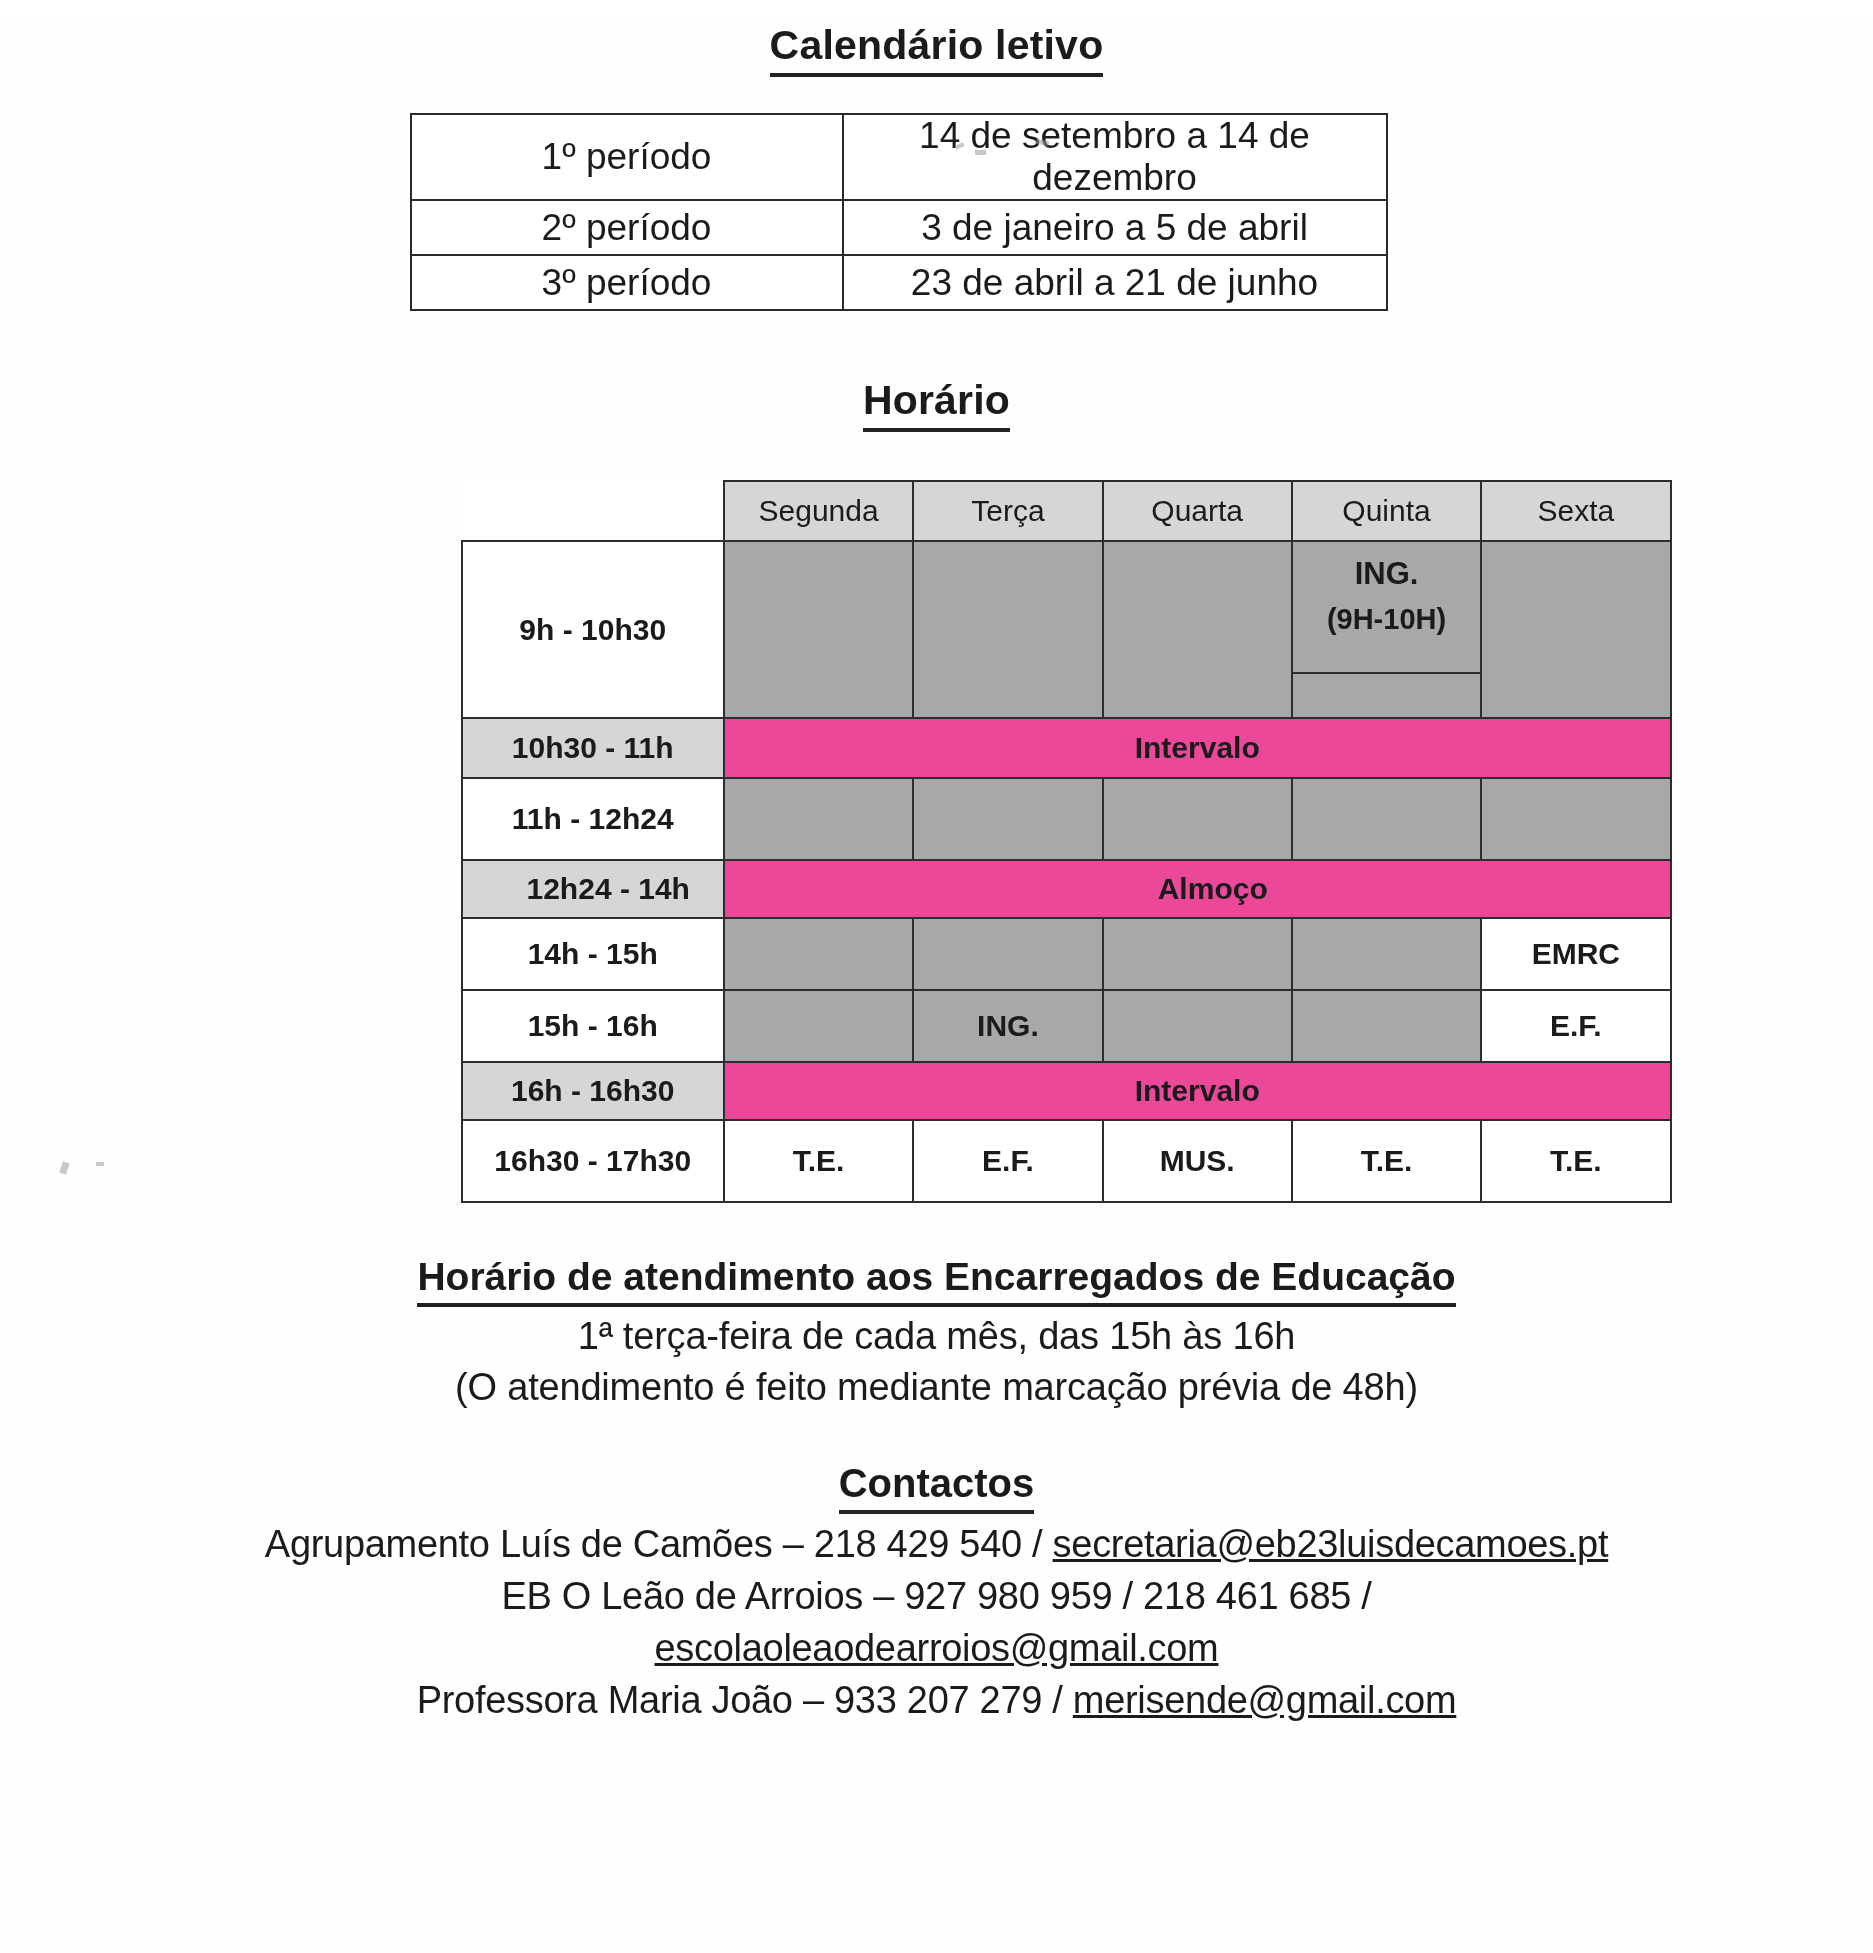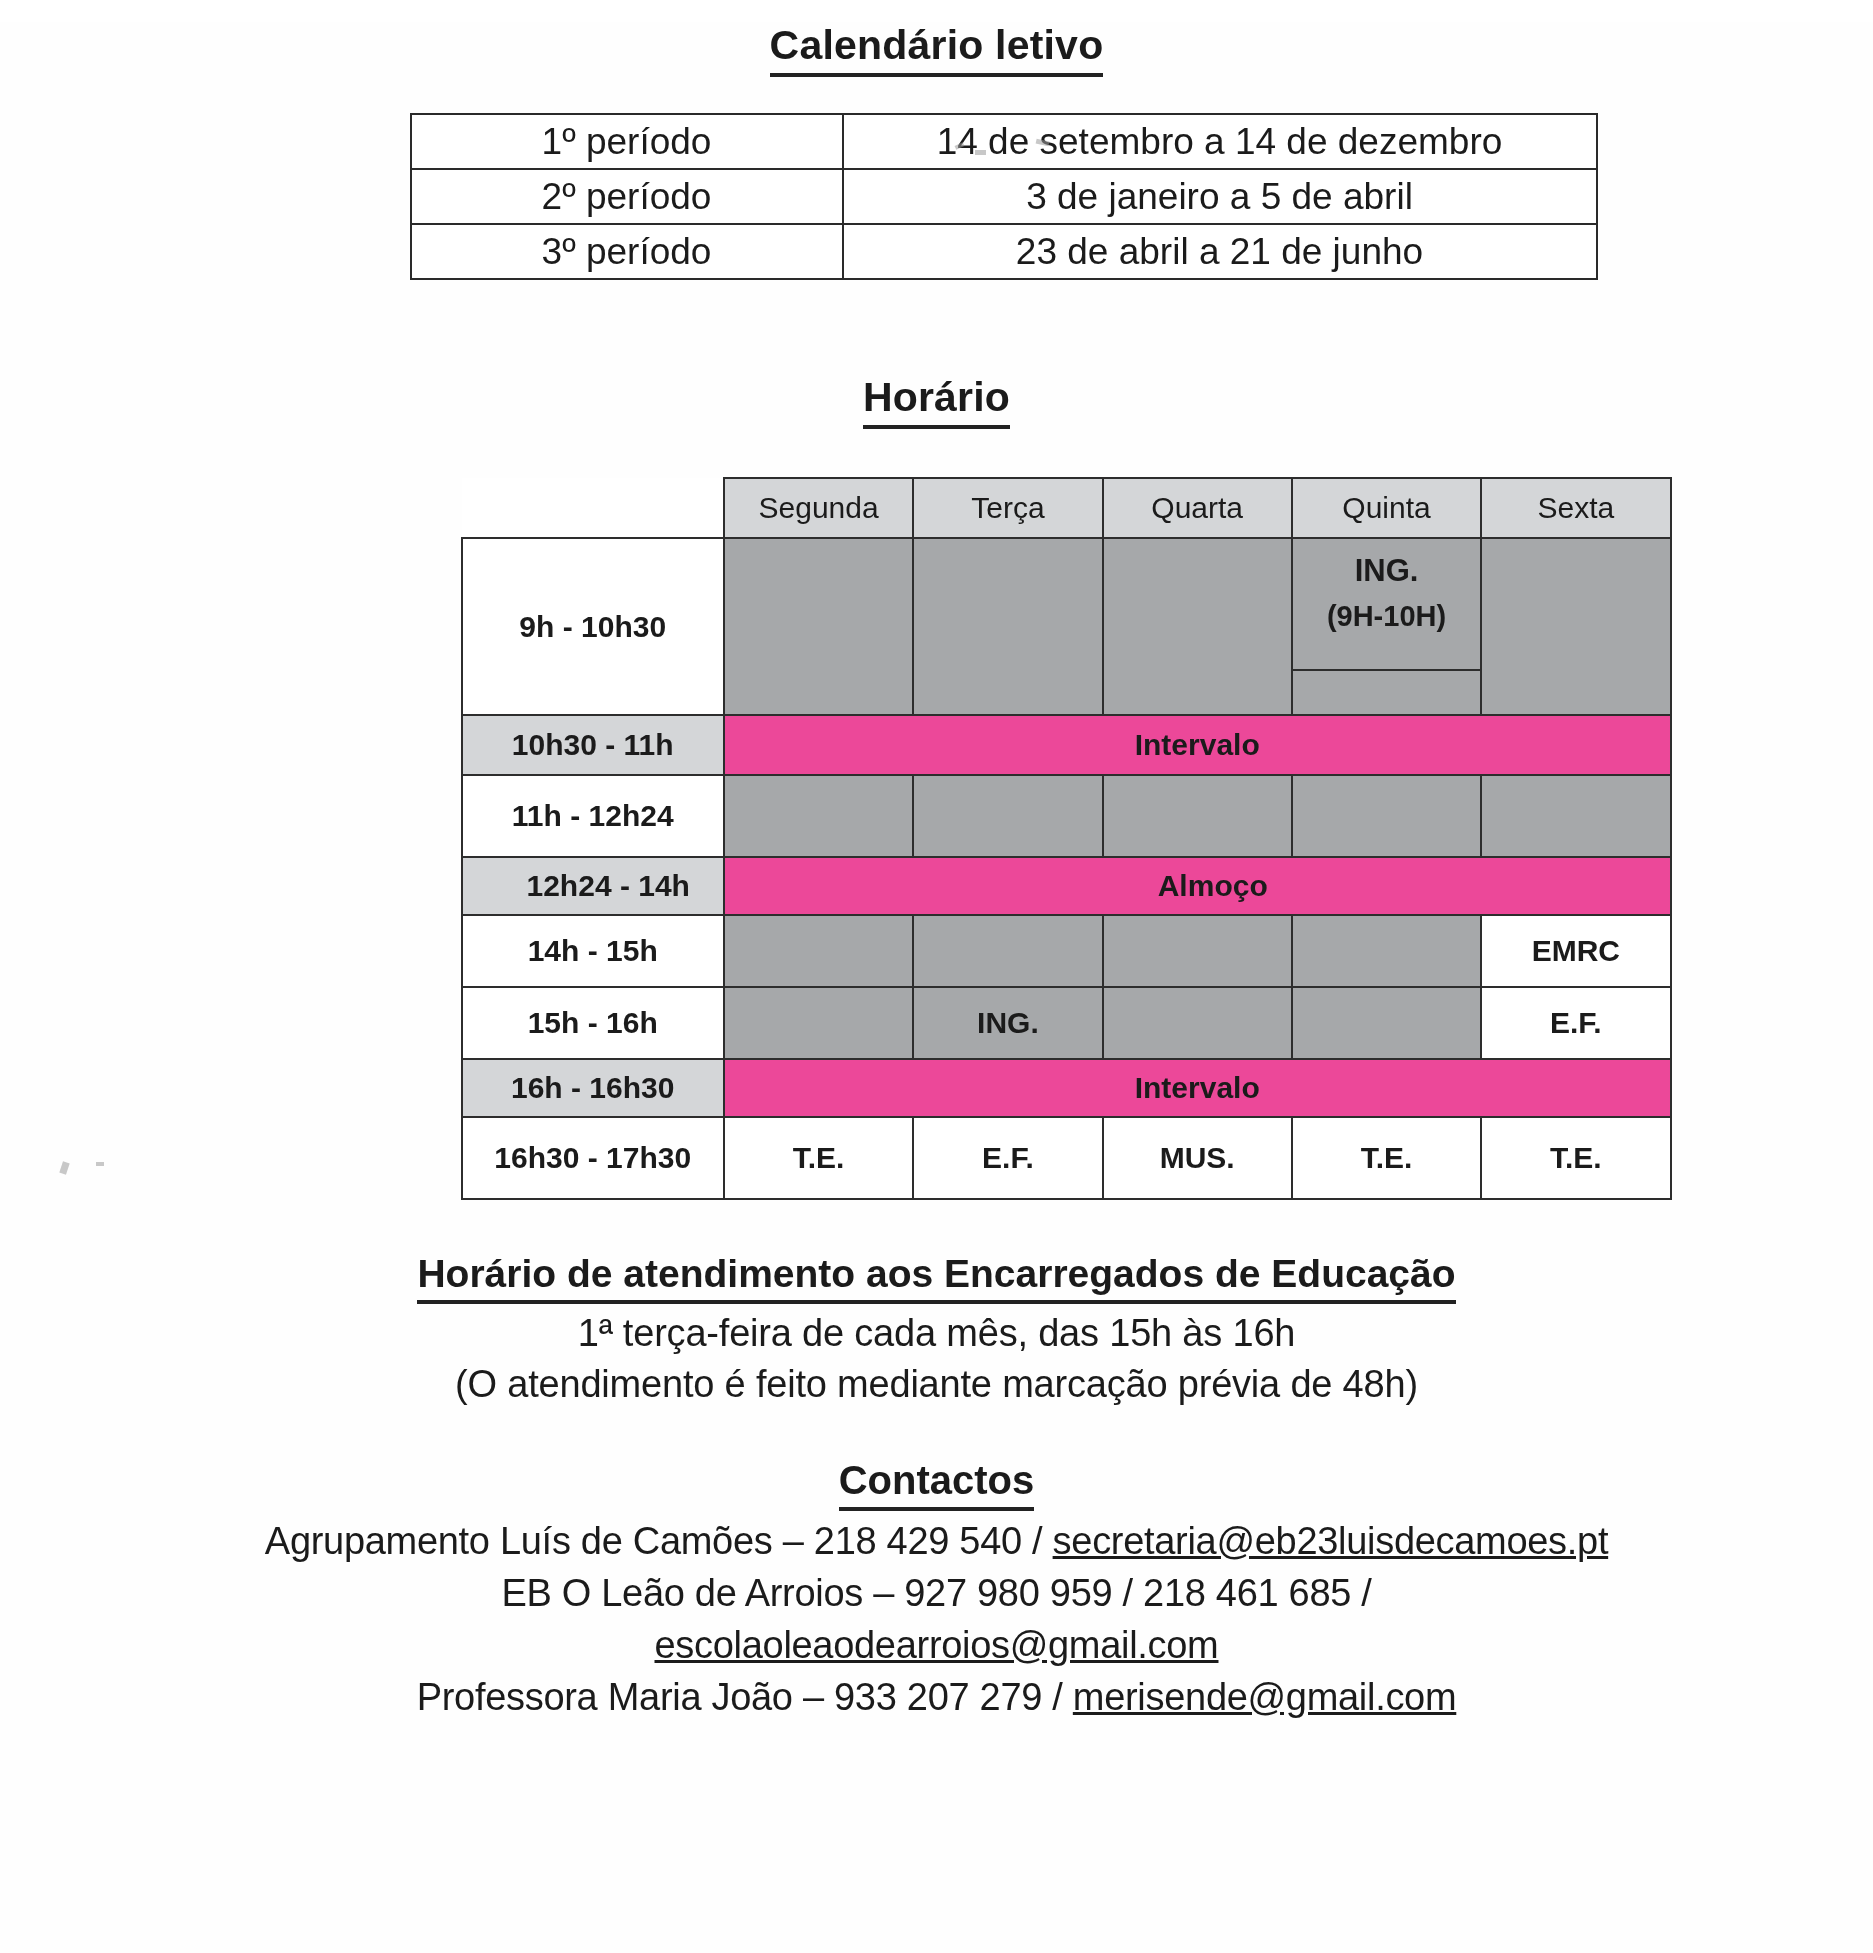--- a/index.html
+++ b/index.html
@@ -43,21 +43,21 @@
 
   #calendar-table-wrap {
     margin: 0 auto;
     width: 1190px;
     margin-top: 36px;
     padding-left: 68px;
     box-sizing: border-box;
   }
   table.calendar {
     border-collapse: collapse;
-    width: 1188px;
+    width: 978px;
     table-layout: fixed;
   }
   table.calendar td {
     border: 2px solid #2a2a2a;
     height: 53px;
     font-size: 37px;
     text-align: center;
     vertical-align: middle;
     background: #ffffff;
     padding: 0 6px;
@@ -67,21 +67,21 @@
   #carnaval-note {
     text-align: center;
     font-size: 38px;
     margin-top: 20px;
     letter-spacing: -0.2px;
   }
 
   
   #schedule-title {
     font-size: 41px;
-    margin-top: 94px;
+    margin-top: 66px;
   }
 
   #schedule-wrap {
     margin: 0 auto;
     margin-top: 48px;
     width: 1216px;
     padding-left: 132px;
     box-sizing: border-box;
   }
 

